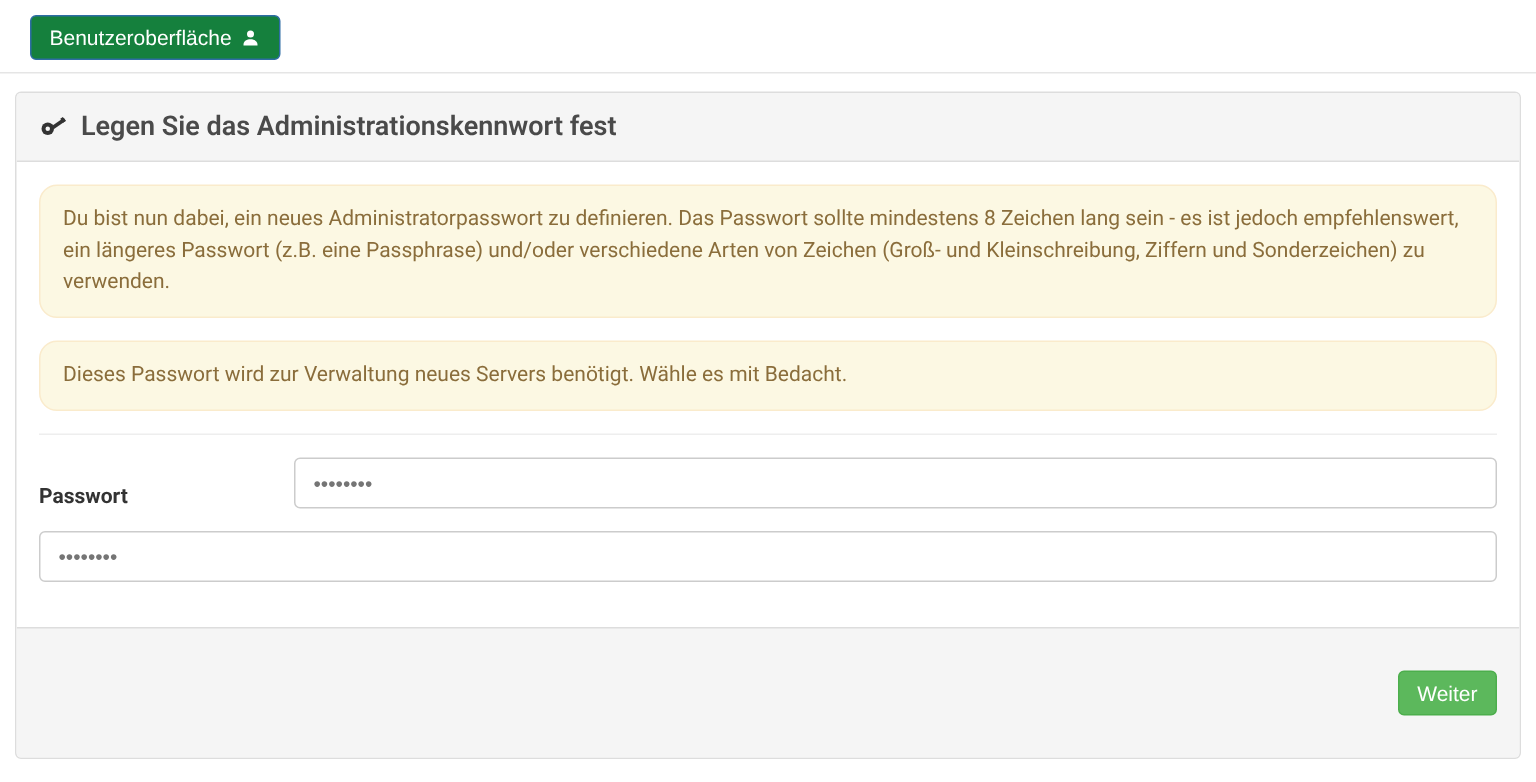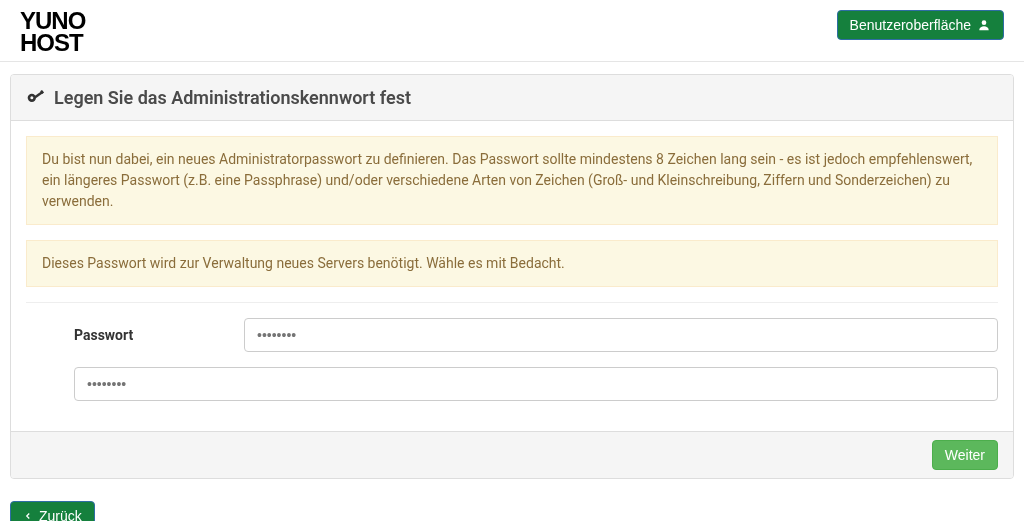--- a/index.html
+++ b/index.html
@@ -56,93 +56,88 @@
     .panel {
       border: 1px solid #ddd;
       border-radius: 4px;
       overflow: hidden;
     }
     .panel-heading {
       background: #f5f5f5;
       border-bottom: 1px solid #ddd;
       padding: 12px 15px;
       display: flex;
-      align-items: flex-start;
+      align-items: flex-end;
       gap: 8px;
     }
     .panel-heading h3 {
       font-size: 18px;
       font-weight: 600;
       color: #4a4a4a;
     }
     .key-icon {
       width: 20px;
       height: 20px;
       flex-shrink: 0;
     }
     .panel-body {
       padding: 15px;
     }
     .alert {
       background: #fcf8e3;
       border: 1px solid #faebcc;
       color: #8a6d3b;
       padding: 12px 15px;
-      border-radius: 0;
+      border-radius: 12px;
       margin-bottom: 15px;
       line-height: 1.5;
     }
     .separator { border-top: 1px solid #eee; margin: 15px 0; }
     .form-group {
       display: flex;
-      align-items: center;
+      align-items: flex-end;
       margin-bottom: 15px;
-      margin-left: 48px;
     }
     .form-label {
       width: 170px;
       font-weight: 700;
       color: #333;
       flex-shrink: 0;
     }
     .form-control {
       flex: 1;
       padding: 8px 12px;
       font-size: 14px;
       border: 1px solid #ccc;
       border-radius: 4px;
       color: #555;
       background: #fff;
     }
     .panel-footer {
       background: #f5f5f5;
       border-top: 1px solid #ddd;
-      padding: 8px 15px;
+      padding: 28px 15px;
       text-align: right;
     }
     .back-row {
       padding: 10px;
     }
     .user-icon {
       width: 14px;
       height: 14px;
     }
     .chevron-left {
       width: 10px;
       height: 10px;
     }
   </style>
 </head>
 <body>
 
 <div class="header">
-  <div class="logo">
-    <span>Yuno</span>
-    <span>Host</span>
-  </div>
   <button class="btn btn-primary">
     <span>Benutzeroberfläche</span>
     <svg class="user-icon icon" viewBox="0 0 24 24" fill="#fff">
       <circle cx="12" cy="8" r="4"></circle>
       <path d="M4 20c0-4 4-6 8-6s8 2 8 6v1H4v-1z"></path>
     </svg>
   </button>
 </div>
 
 <div class="container">

